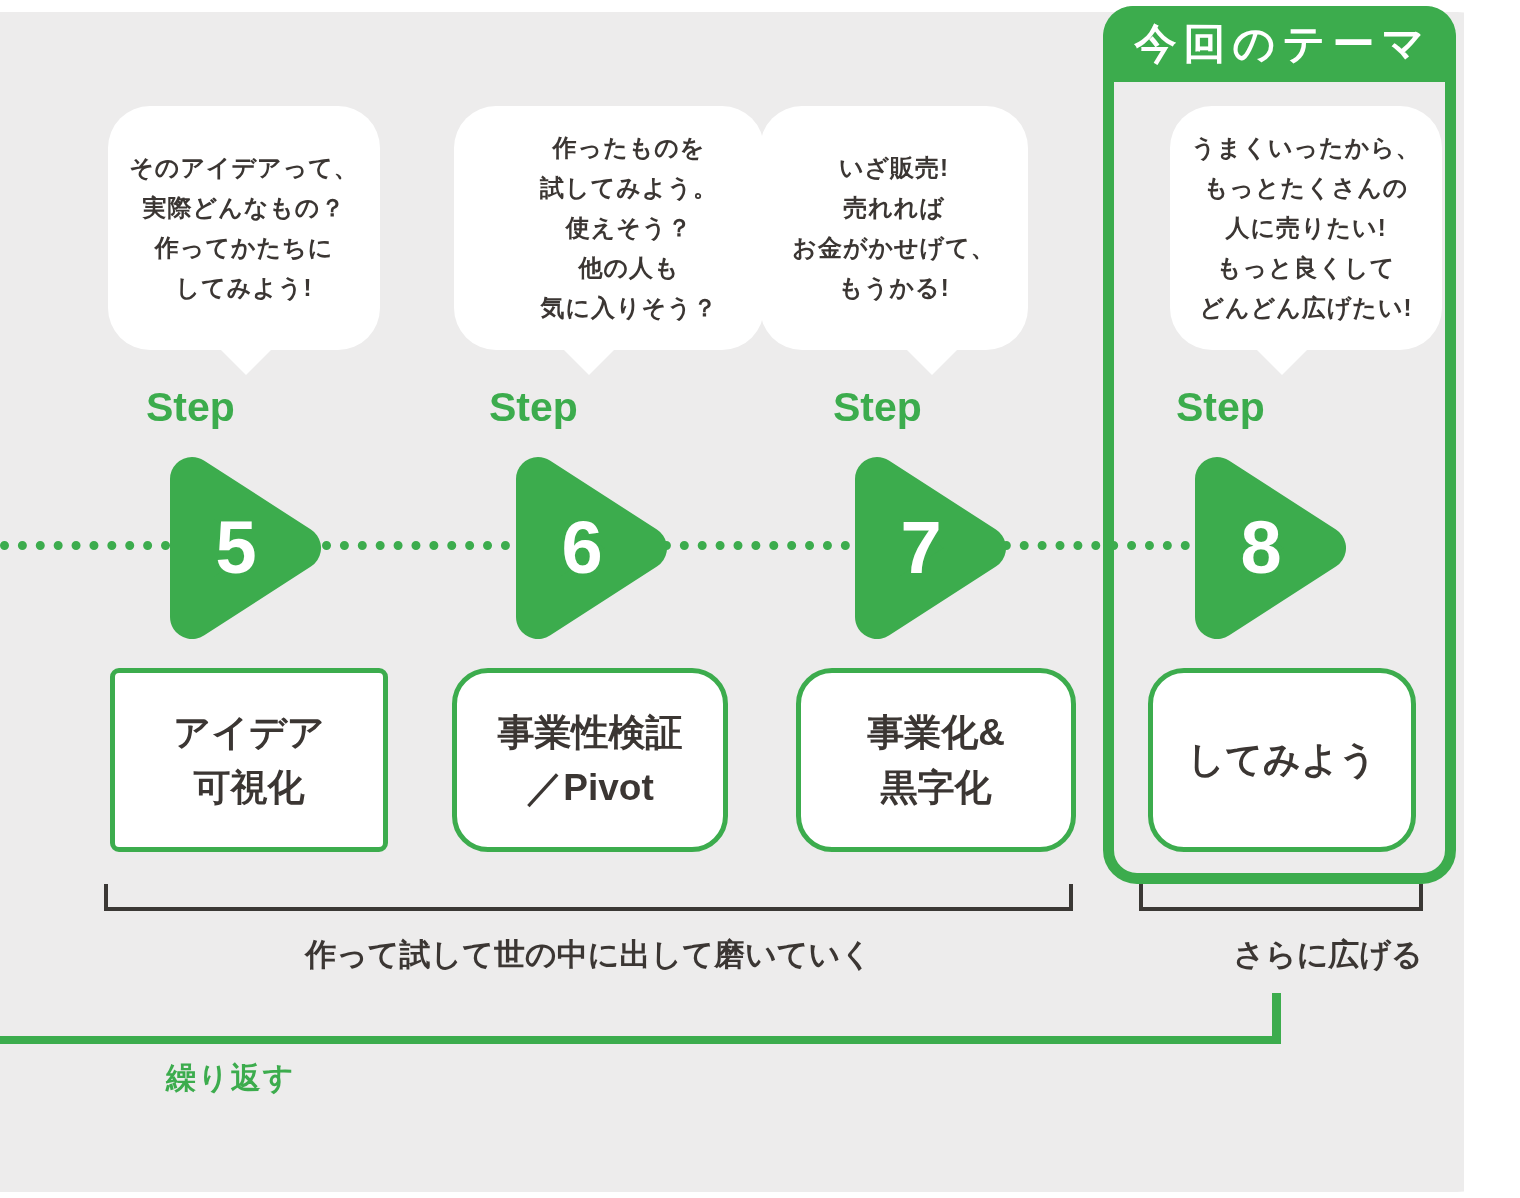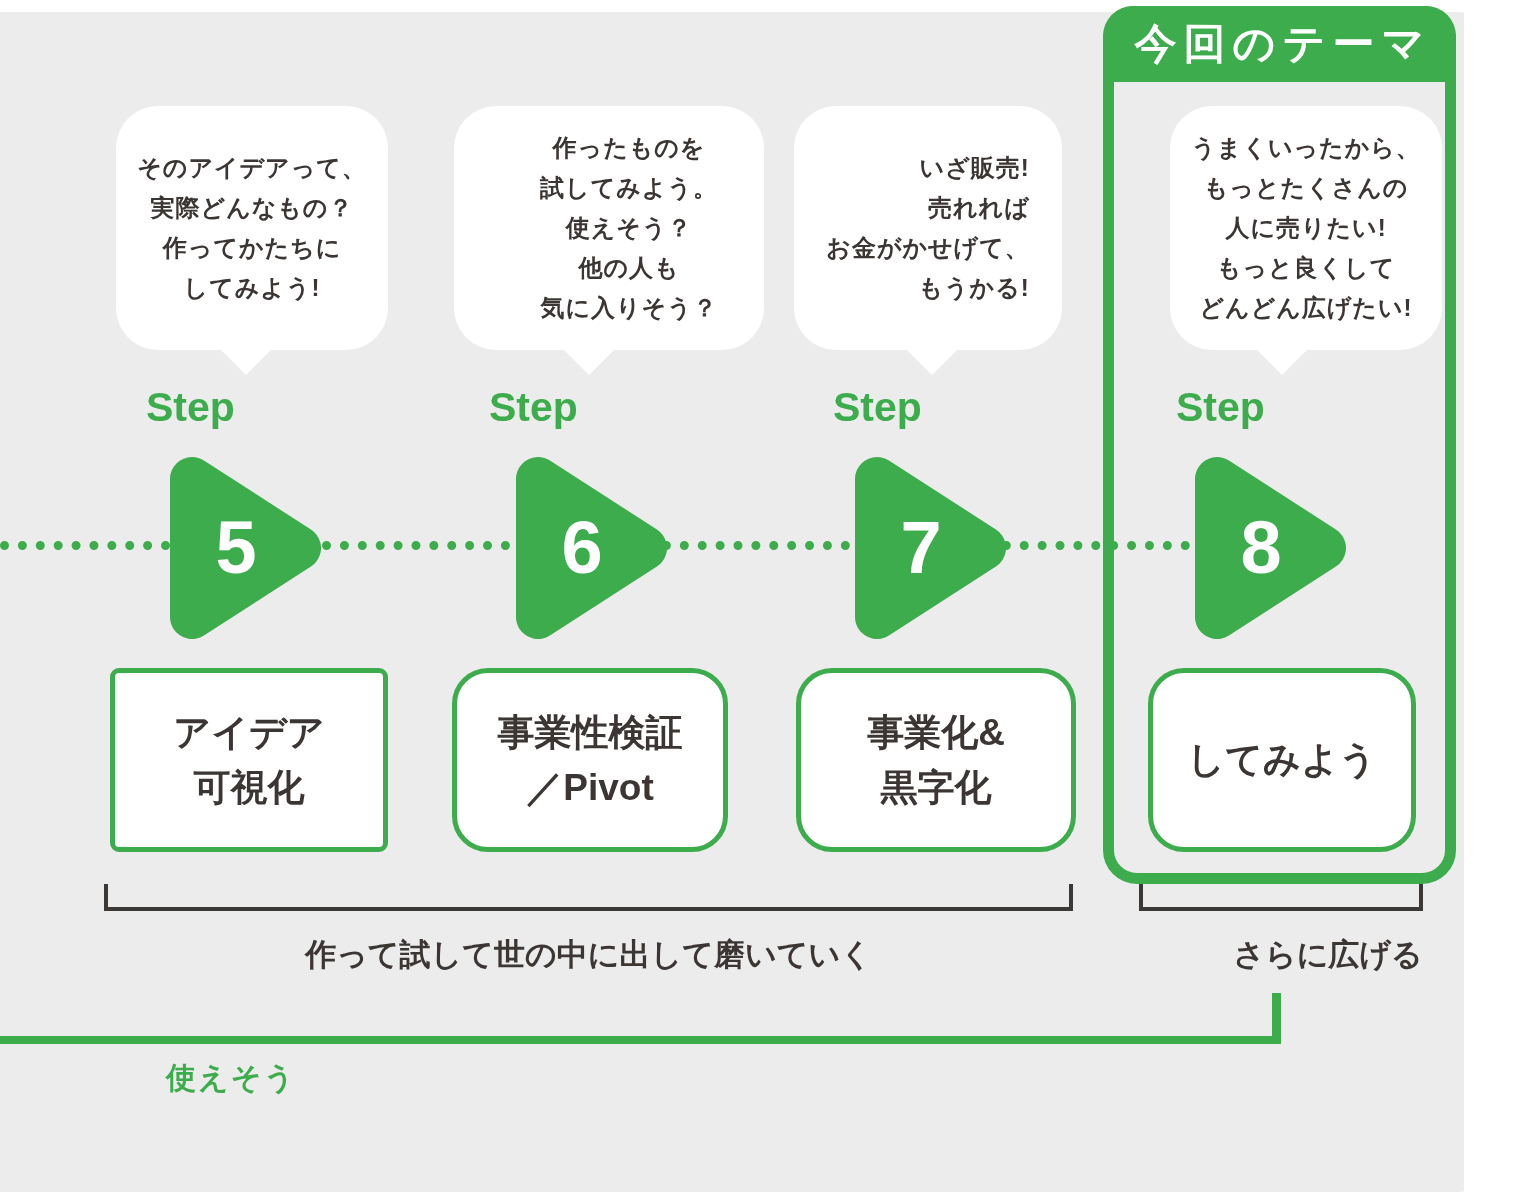--- a/index.html
+++ b/index.html
@@ -9,23 +9,23 @@
   }
   .abs{position:absolute;}
   
   .bg{left:0;top:12px;width:1507px;height:1180px;background:#EDECEC;border-radius:0 50px 50px 0;}
   
   .dots{left:0;top:541px;width:1262px;height:0;border-top:9px dotted #3CAC4D;z-index:1;}
   
   .bubble{top:106px;height:244px;background:#ffffff;border-radius:42px;z-index:2;
     display:flex;align-items:center;justify-content:center;text-align:center;
     color:#3B3633;font-weight:bold;font-size:24px;line-height:40px;white-space:pre-line;letter-spacing:1px;}
-  .b1{left:116px;width:272px;}
+  .b1{left:108px;width:272px;}
   .b2{left:454px;width:270px;padding-left:40px;}
-  .b3{left:794px;width:268px;text-align:right;}
+  .b3{left:760px;width:268px;}
   .b4{left:1146px;width:272px;margin-left:24px;}
   .tail{top:348px;width:0;height:0;border-left:27px solid transparent;border-right:27px solid transparent;border-top:27px solid #ffffff;z-index:2;}
   .tl1{left:219px;}.tl2{left:562px;}.tl3{left:905px;}.tl4{left:1255px;}
   
   .step-label{top:384px;width:200px;text-align:left;font-size:41px;font-weight:bold;color:#3CAC4D;z-index:2;}
   .s1{left:146px;}.s2{left:489px;}.s3{left:833px;}.s4{left:1176px;}
   
   .tri{top:452px;width:156px;height:192px;z-index:2;}
   .t1{left:168px;}.t2{left:514px;}.t3{left:853px;}.t4{left:1193px;}
   .tri svg{display:block;width:156px;height:192px;}
@@ -148,15 +148,15 @@
     <span>してみよう</span>
   </div>
 
   <div class="abs bracket br1"></div>
   <div class="abs bracket br2"></div>
   <div class="abs bracket-label bl1">作って試して世の中に出して磨いていく</div>
   <div class="abs bracket-label bl2">さらに広げる</div>
 
   <div class="abs vline"></div>
   <div class="abs hline"></div>
-  <div class="abs repeat">使えそう</div>
+  <div class="abs repeat">繰り返す</div>
 
 </div>
 
 </body></html>

